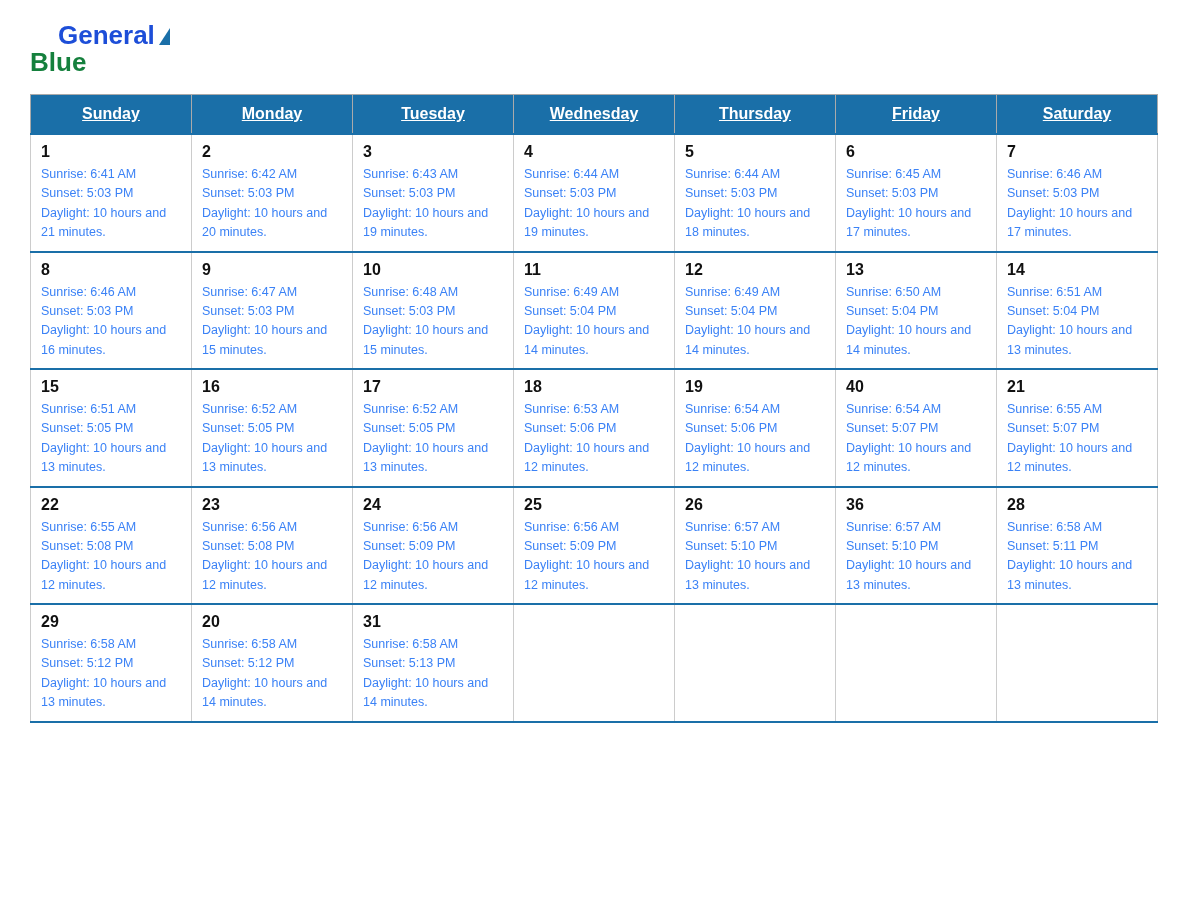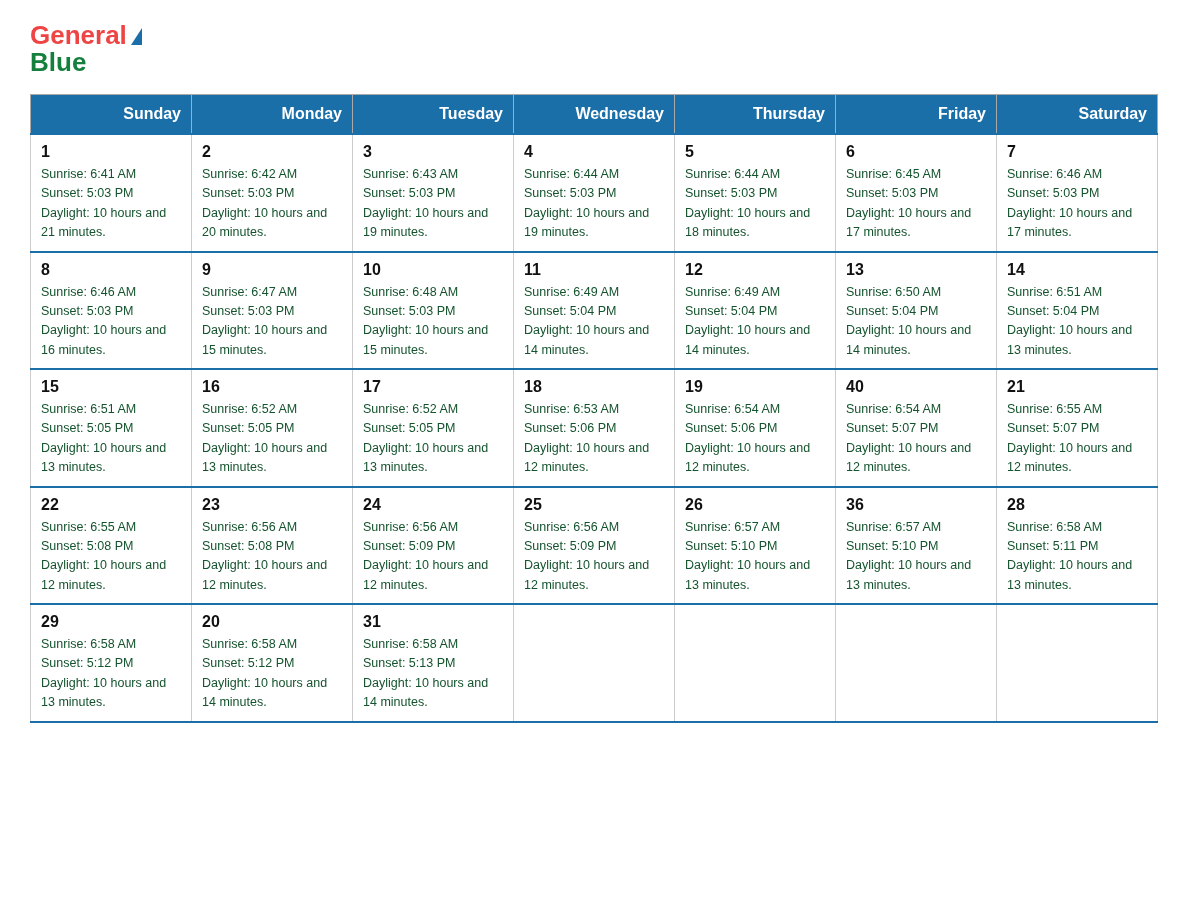--- a/index.html
+++ b/index.html
@@ -34,61 +34,63 @@
       width: 100%;
       border-collapse: collapse;
       border: 1px solid #aaa;
     }
     .calendar th {
       background-color: #1a6fa8;
       color: #fff;
       font-size: 16px;
       font-weight: bold;
       padding: 10px 10px;
-      text-align: right;
+      text-align: center;
       border: 1px solid #aaa;
+      text-decoration: underline;
     }
     .calendar td {
       vertical-align: top;
       padding: 8px 10px;
       border: 1px solid #ccc;
       width: 14.28%;
       min-height: 90px;
       font-size: 13px;
       color: #333;
       background: #fff;
     }
     .day-number {
       font-size: 16px;
       font-weight: bold;
       color: #111;
       margin-bottom: 4px;
     }
     .day-info {
       font-size: 12.5px;
       line-height: 1.55;
-      color: #14532d;
+      color: #3b82f6;
     }
     .calendar tr {
       border-bottom: 2px solid #1a6fa8;
     }
     .empty-cell {
       background: #fff;
     }
     .logo-wrapper {
       display: flex;
       flex-direction: column;
     }
     .logo-general {
       font-size: 26px;
       font-weight: bold;
-      color: #ef4444;
+      color: #1d4ed8;
       display: flex;
       align-items: center;
       gap: 2px;
+      margin-left: 28px;
     }
     .logo-arrow {
       display: inline-block;
       width: 0;
       height: 0;
       border-left: 11px solid transparent;
       border-bottom: 17px solid #1a6fa8;
       margin-left: 2px;
       margin-bottom: -2px;
     }

